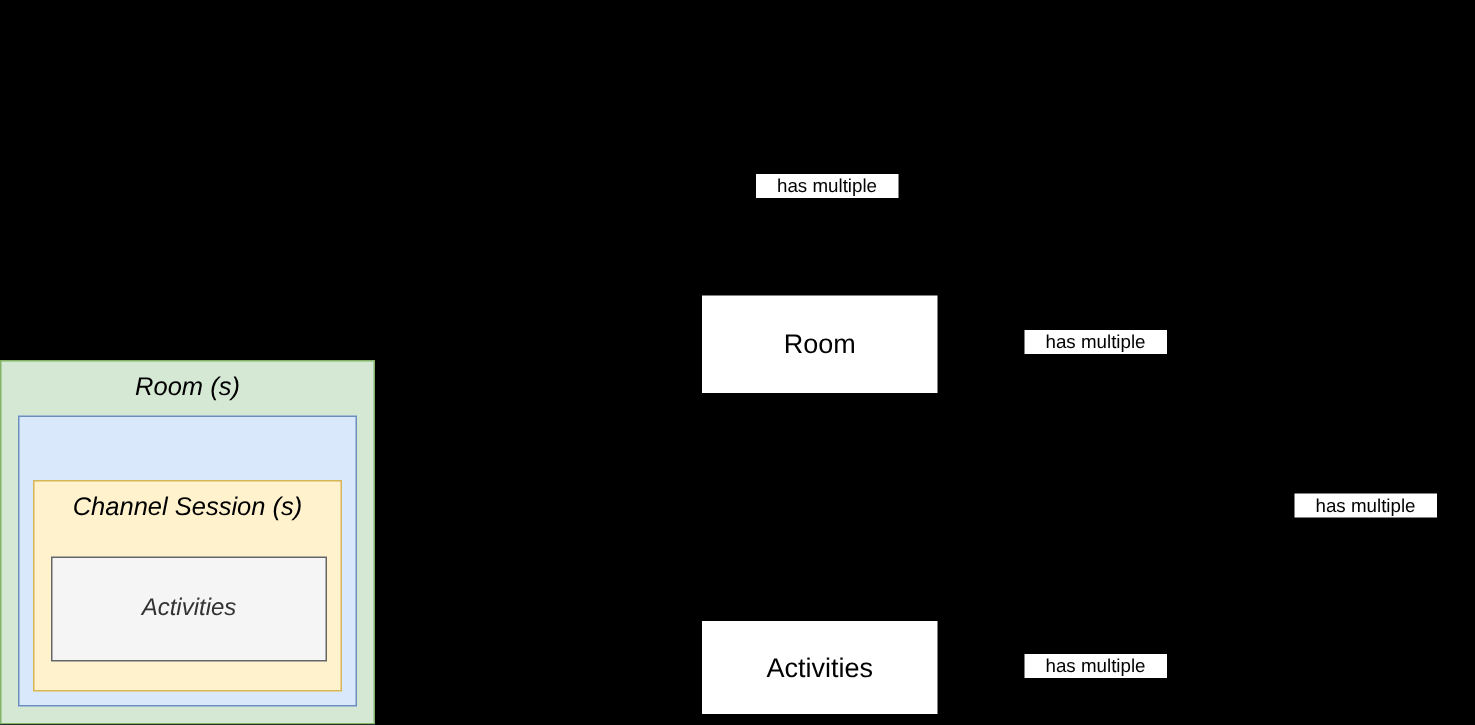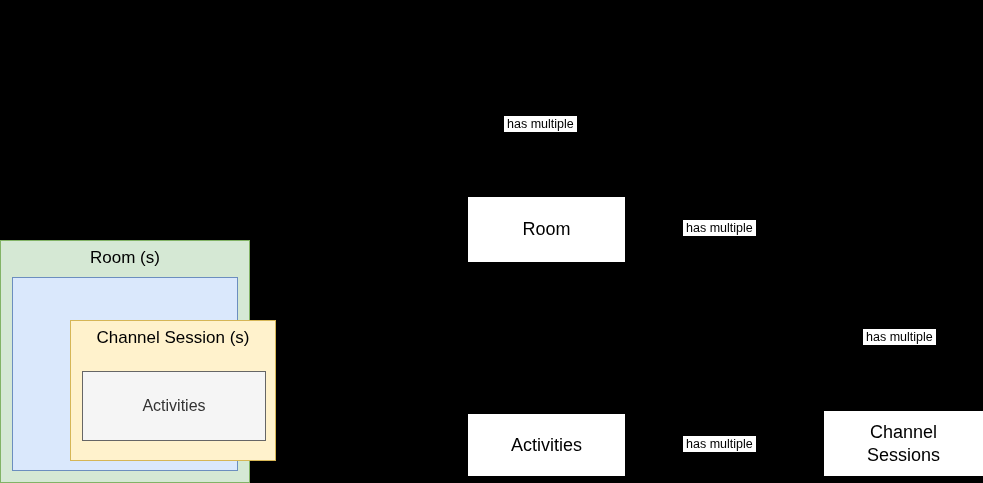--- a/index.html
+++ b/index.html
@@ -20,29 +20,29 @@
   .group { position: absolute; box-sizing: border-box; }
   .group-title {
     display: block;
     text-align: center;
     padding-top: 7px;
     font-size: 17px;
     color: #000;
   }
   #g-room {
     left: 0; top: 240px; width: 250px; height: 243px;
-    background: #d5e8d4; border: 1px solid #82b366;
+    background: #d5e8d4; border: 1px solid #82b366; font-style: italic;
   }
   #g-conversation {
     left: 11px; top: 36px; width: 226px; height: 194px;
     background: #dae8fc; border: 1px solid #6c8ebf;
   }
   #g-channel {
     left: 9px; top: 42px; width: 206px; height: 141px;
-    background: #fff2cc; border: 1px solid #d6b656; margin-left: 48px;
+    background: #fff2cc; border: 1px solid #d6b656;
   }
   #g-activities {
     left: 11px; top: 50px; width: 184px; height: 70px;
     background: #f5f5f5; border: 1px solid #666666;
     display: flex; align-items: center; justify-content: center;
     font-size: 16px; color: #333;
   }
 
   
   .node {
@@ -61,21 +61,21 @@
   #node-conversations   { left: 824px; top: 203px; width: 159px; height: 56px; }
   #node-activities      { left: 468px; top: 414px; width: 157px; height: 62px; }
   #node-channel-sessions{ left: 824px; top: 411px; width: 159px; height: 65px; padding: 0 28px; }
 
   
   .edge-label {
     position: absolute;
     background: #ffffff;
     color: #000000;
     font-size: 12.5px;
-    padding: 1px 3px;
+    padding: 1px 14px;
     white-space: nowrap;
   }
   #el-top    { left: 504px; top: 116px; }
   #el-middle { left: 683px; top: 220px; }
   #el-right  { left: 863px; top: 329px; }
   #el-bottom { left: 683px; top: 436px; }
 </style>
 </head>
 <body>
 
@@ -98,23 +98,20 @@
 
   <div class="node" id="node-room">
     <span>Room</span>
   </div>
 
 
   <div class="node" id="node-activities">
     <span>Activities</span>
   </div>
 
-  <div class="node" id="node-channel-sessions">
-    <span>Channel Sessions</span>
-  </div>
 
   <span class="edge-label" id="el-top">has multiple</span>
 
   <span class="edge-label" id="el-middle">has multiple</span>
 
   <span class="edge-label" id="el-right">has multiple</span>
 
   <span class="edge-label" id="el-bottom">has multiple</span>
 
 </div>

